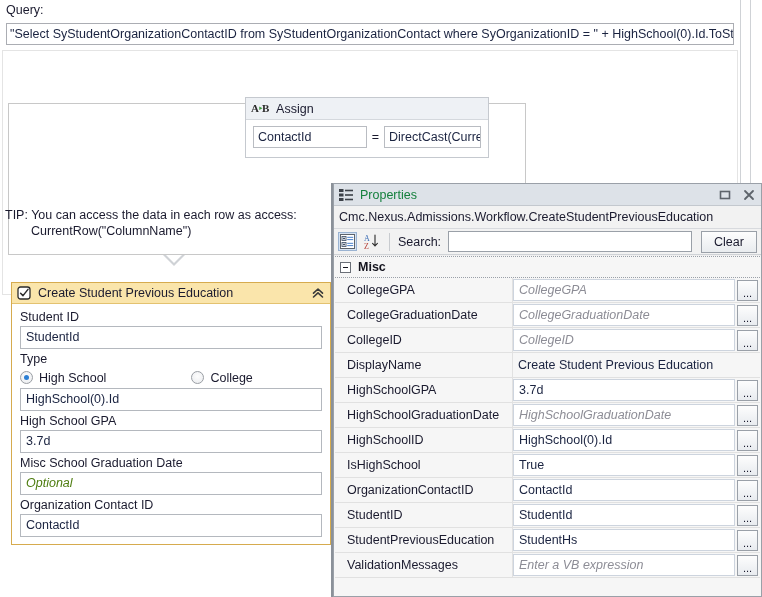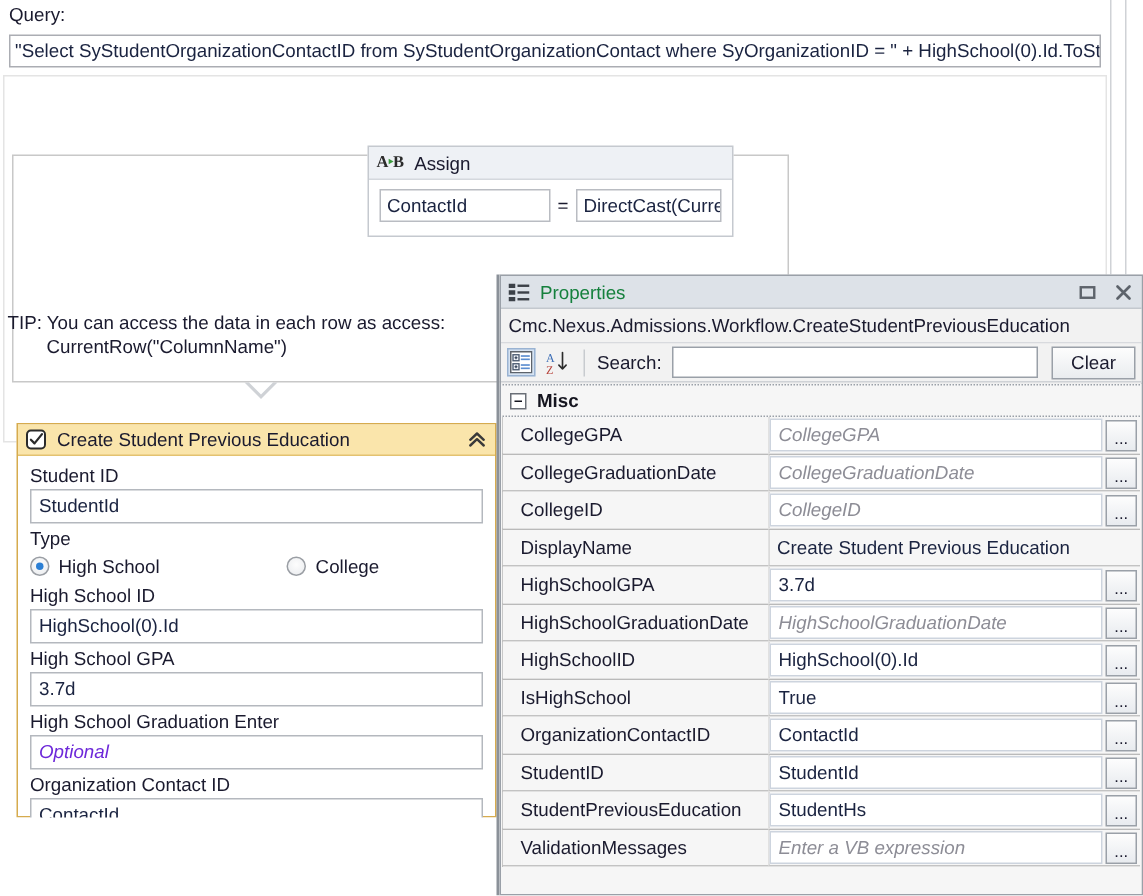--- a/index.html
+++ b/index.html
@@ -125,21 +125,21 @@
   .act-body { padding: 4px 8px 0 8px; }
   .f-label {
     font-size: 12.5px; color: #1a1a2e; line-height: 17px; margin-top: 1px;
   }
   .f-input {
     width: 302px; height: 23px;
     border: 1px solid #b4b8be; background: #ffffff;
     padding: 2px 5px; font-size: 12.5px; color: #1a2340;
     line-height: 17px; margin-bottom: 2px;
   }
-  .f-input.ph { color: #6d28d9; font-style: italic; }
+  .f-input.ph { color: #4d7c0f; font-style: italic; }
 
   .radio-row { display: flex; align-items: center; height: 20px; }
   .radio-wrap { display: flex; align-items: flex-start; gap: 6px; }
   .radio-wrap.second { margin-left: 85px; }
   .rb {
     width: 13px; height: 13px; border-radius: 50%;
     border: 1px solid #9a9ea4;
     background: radial-gradient(circle at 50% 40%, #fdfdfd 0%, #e9ebee 100%);
     position: relative; flex: 0 0 auto;
   }
@@ -351,27 +351,26 @@
           <span class="radio-wrap">
             <span class="rb on"></span>
             <span class="rb-label">High School</span>
           </span>
           <span class="radio-wrap second">
             <span class="rb"></span>
             <span class="rb-label">College</span>
           </span>
         </div>
 
-        <div class="f-label">High School ID</div>
         <div class="f-input">HighSchool(0).Id</div>
 
         <div class="f-label">High School GPA</div>
         <div class="f-input">3.7d</div>
 
-        <div class="f-label">High School Graduation Enter</div>
+        <div class="f-label">Misc School Graduation Date</div>
         <div class="f-input ph">Optional</div>
 
         <div class="f-label">Organization Contact ID</div>
         <div class="f-input">ContactId</div>
 
       </div>
     </div>
 
     <div class="edge-strip-a"></div>
     <div class="edge-strip-b"></div>

